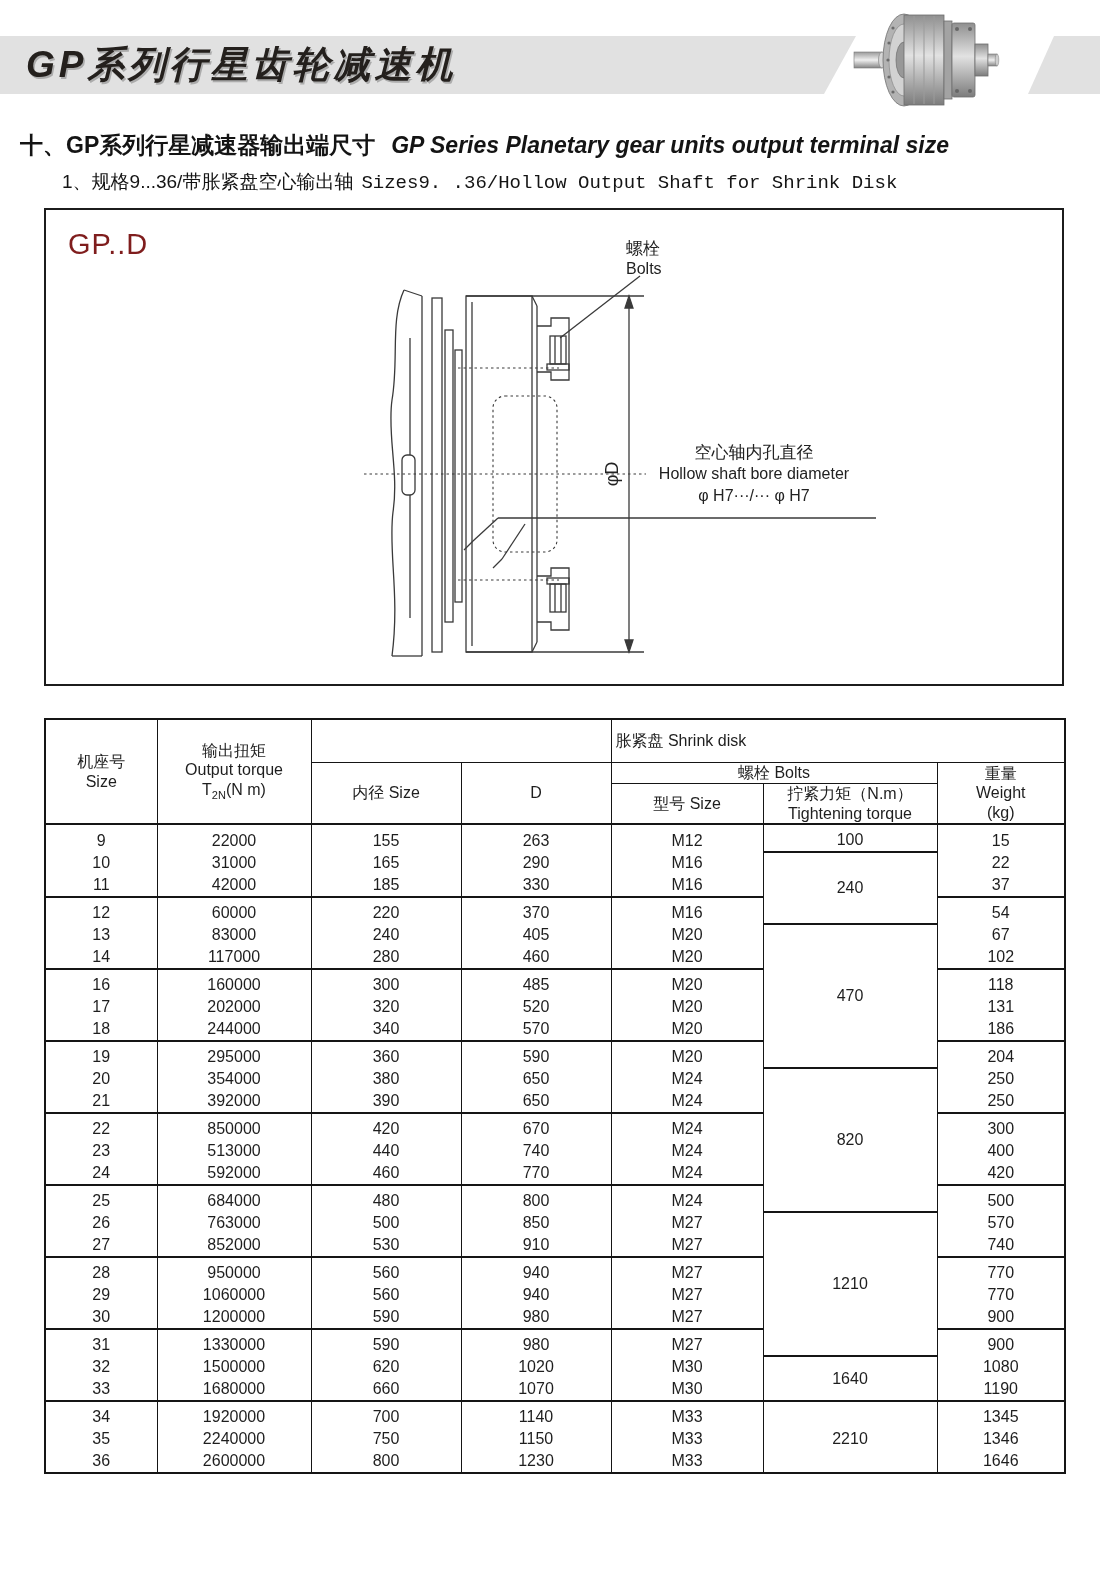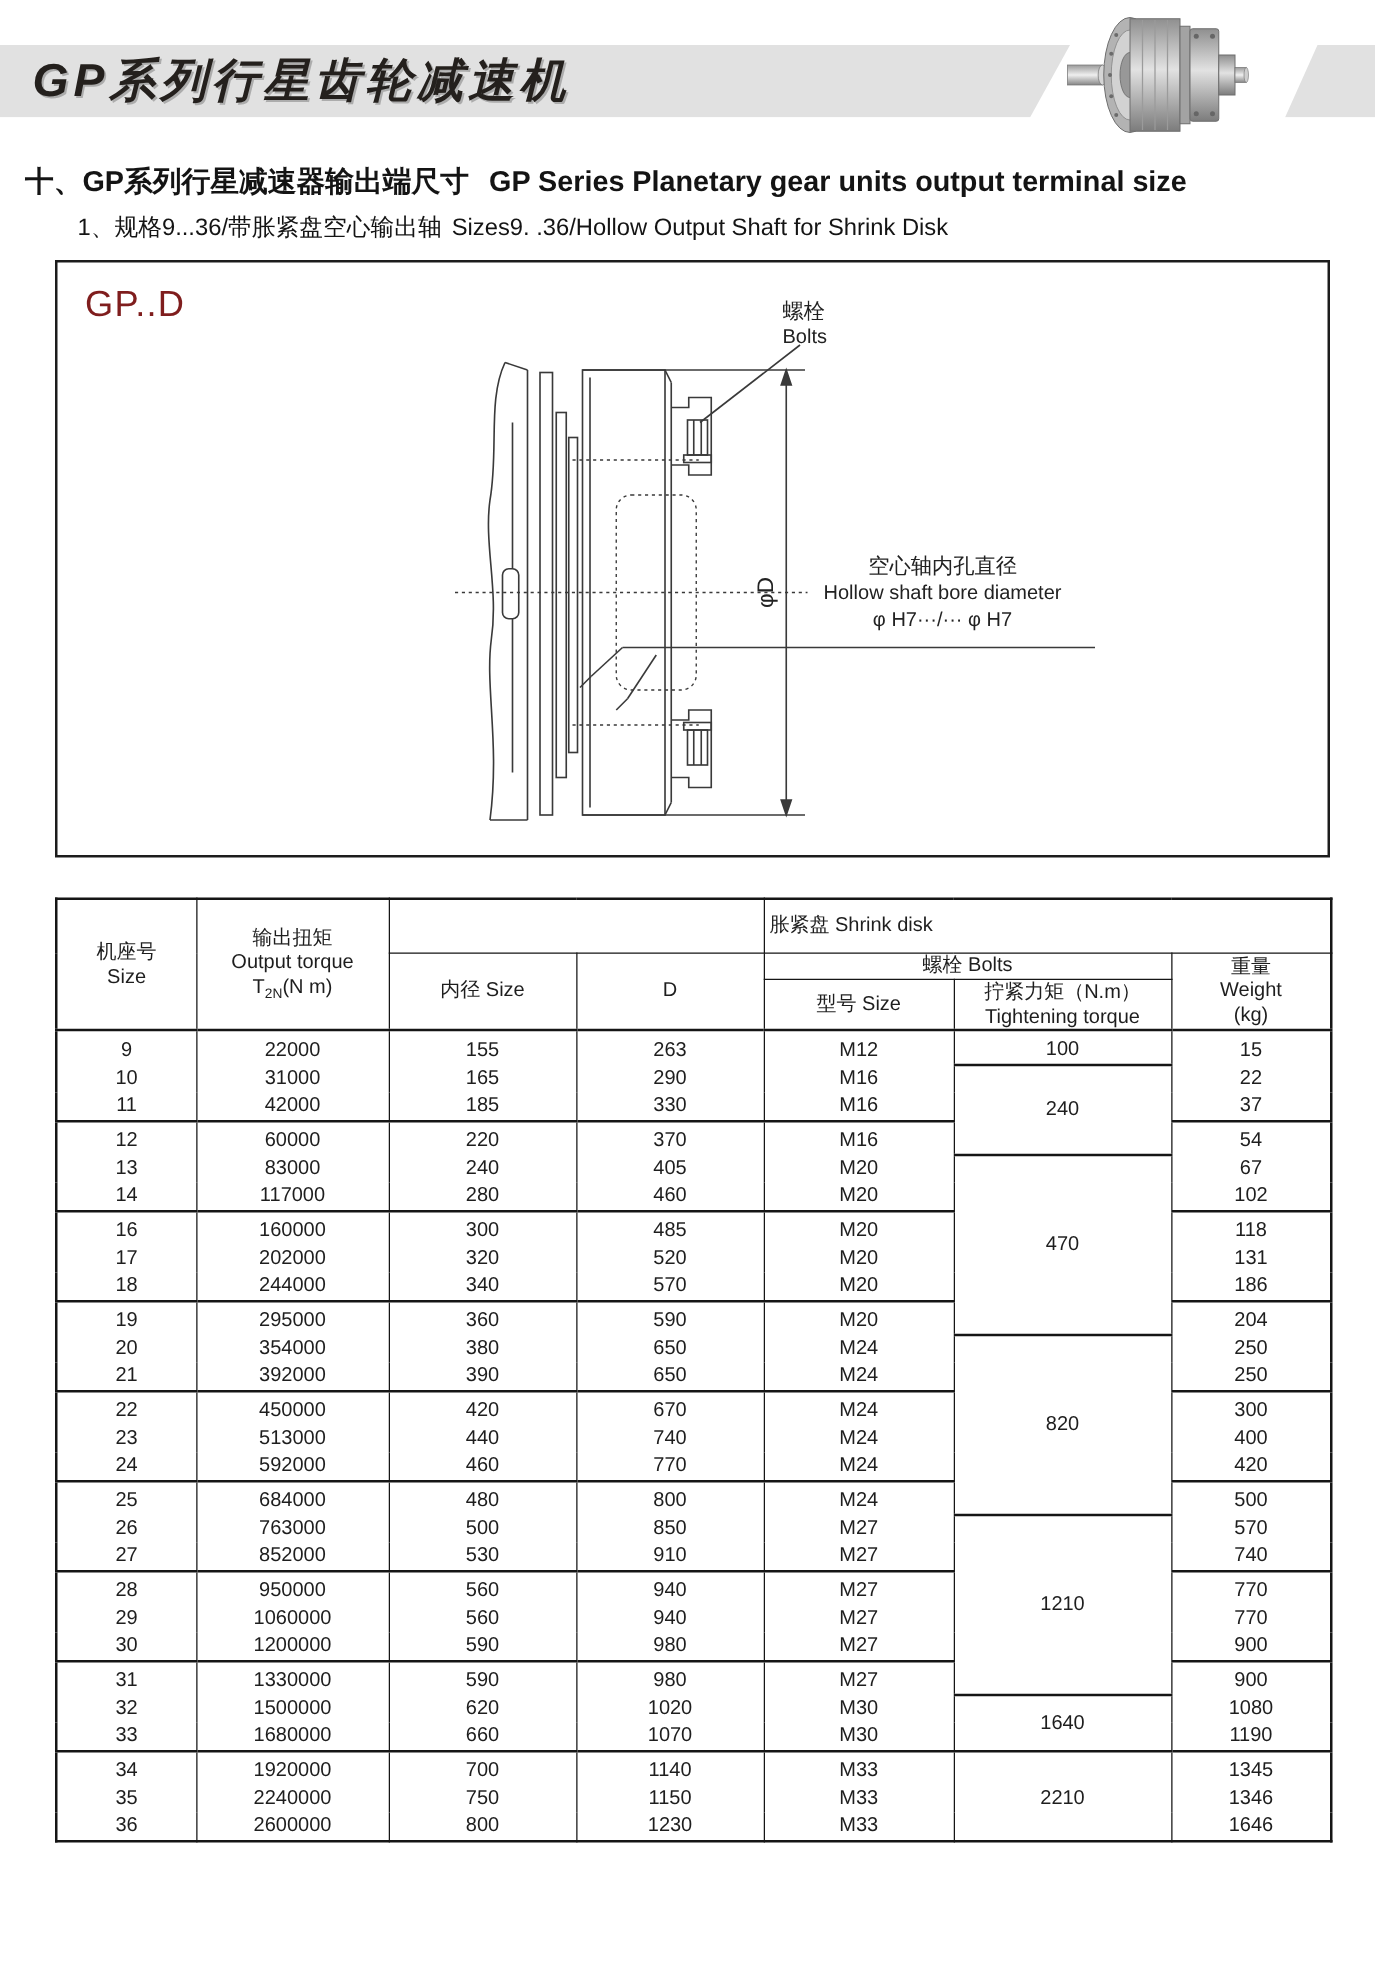--- a/index.html
+++ b/index.html
@@ -10,23 +10,23 @@
   .band{position:absolute;left:0;top:36px;width:856px;height:58px;background:#e1e1e1;
         clip-path:polygon(0 0,100% 0,calc(100% - 32px) 100%,0 100%);}
   .band-title{line-height:58px;padding-left:26px;font-size:37px;font-weight:800;font-style:italic;
         letter-spacing:4px;color:#24201d;text-shadow:1.5px 1.5px 0 rgba(130,130,130,.55);white-space:nowrap;}
   .right-shape{position:absolute;top:36px;right:0;width:72px;height:58px;background:#e1e1e1;
         clip-path:polygon(26px 0,100% 0,100% 100%,0 100%);}
   .gear{position:absolute;left:852px;top:8px;}
 
   
   .section-title{position:absolute;left:20px;top:130px;font-size:23px;font-weight:600;color:#141414;white-space:nowrap;}
-  .section-title .en{margin-left:16px;}
+  .section-title .en{margin-left:16px;font-style:italic;}
   .sub-title{position:absolute;left:62px;top:169px;font-size:19px;font-weight:500;color:#141414;white-space:nowrap;}
-  .sub-title .en{margin-left:8px;}
+  .sub-title .en{margin-left:8px;font-family:Liberation Mono, monospace;}
 
   
   .drawing-box{position:absolute;left:44px;top:208px;width:1016px;height:474px;border:2px solid #1c1c1c;background:#fff;}
   .model-label{position:absolute;left:22px;top:18px;font-size:29px;font-weight:400;letter-spacing:1px;color:#7f1d1d;}
   .drawing-box svg{position:absolute;left:0;top:0;}
   .draw-text{font-family:"Liberation Sans","DejaVu Sans",sans-serif;fill:#222;}
 
   
   .tbl-wrap{position:absolute;left:44px;top:718px;width:1020px;}
   table{width:1020px;border-collapse:collapse;table-layout:fixed;border:2px solid #151515;}
@@ -302,21 +302,21 @@
           <tr class="group-end">
             <td>21</td>
             <td>392000</td>
             <td>390</td>
             <td>650</td>
             <td>M24</td>
             <td>250</td>
           </tr>
           <tr class="group-start">
             <td>22</td>
-            <td>450000</td>
+            <td>850000</td>
             <td>420</td>
             <td>670</td>
             <td>M24</td>
             <td>300</td>
           </tr>
           <tr>
             <td>23</td>
             <td>513000</td>
             <td>440</td>
             <td>740</td>

